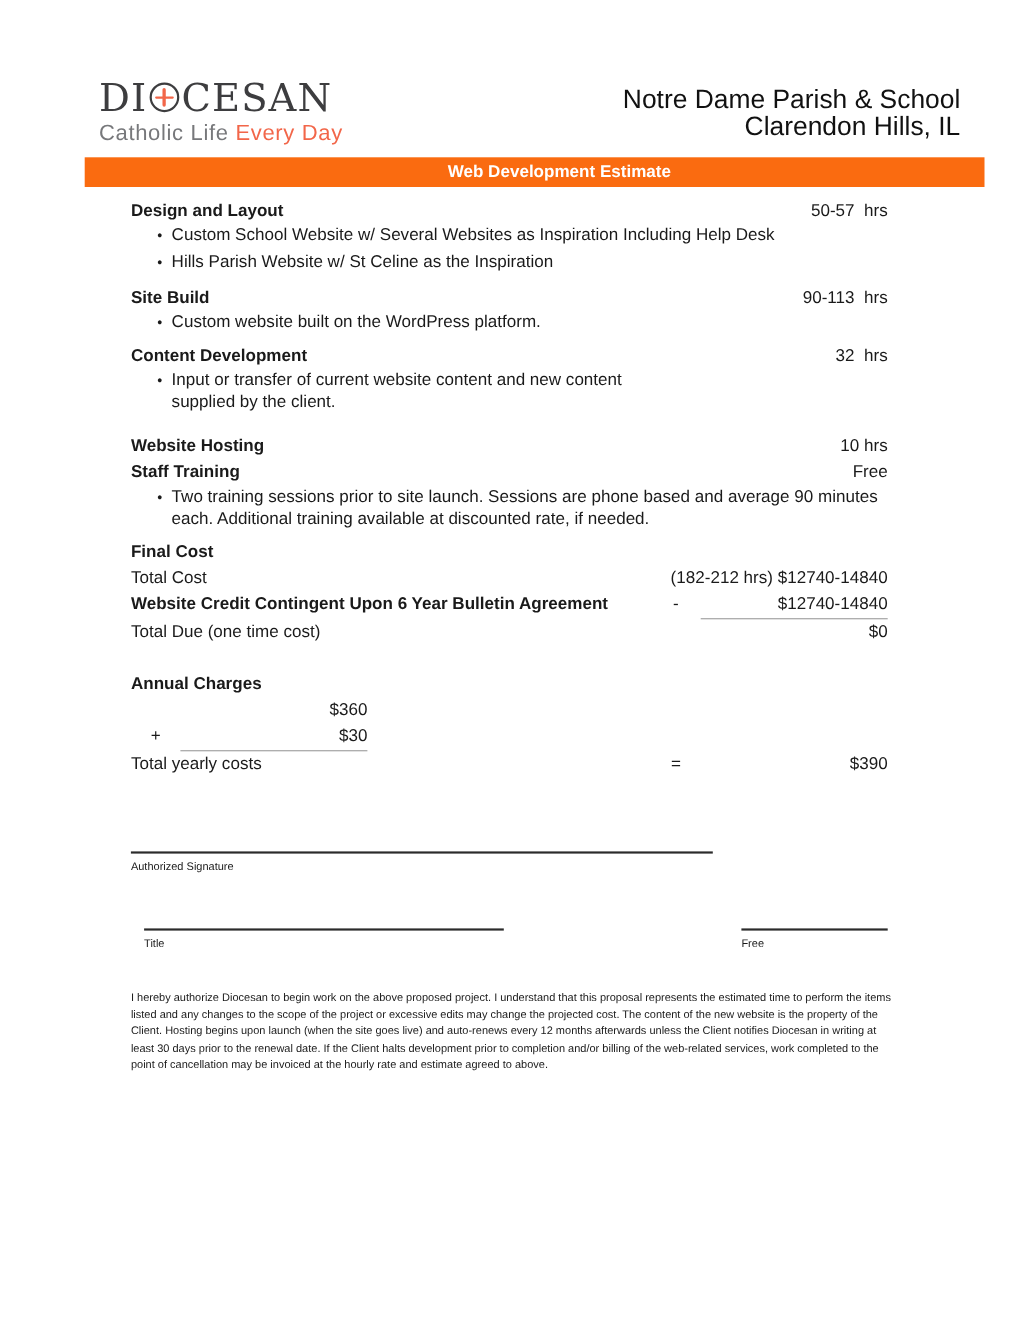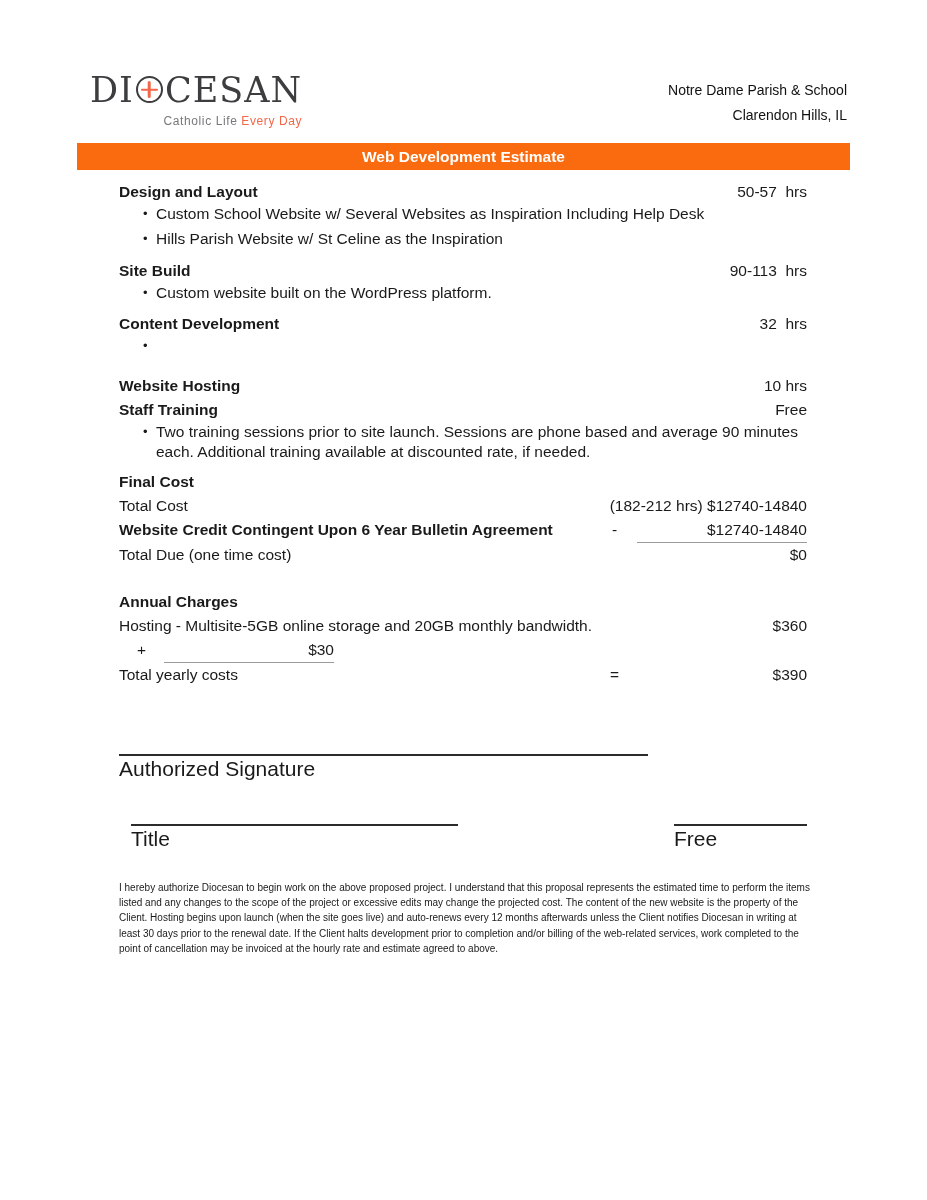--- a/index.html
+++ b/index.html
@@ -15,21 +15,21 @@
     font-family: "Liberation Sans", sans-serif;
     color: #1a1a1a;
     overflow: hidden;
   }
 
   
   .header {
     display: flex;
     justify-content: space-between;
     align-items: flex-start;
-    padding: 72px 80px 0 90px;
+    padding: 72px 54px 0 90px;
   }
   .logo-word {
     font-family: "DejaVu Serif", "Liberation Serif", serif;
     font-size: 35px;
     letter-spacing: 1px;
     color: #3d3d3f;
     line-height: 36px;
     white-space: nowrap;
   }
   .o-cross {
@@ -59,47 +59,48 @@
     top: 50%;
     left: 3px;
     right: 3px;
     height: 2.6px;
     transform: translateY(-50%);
     background: #f26649;
     border-radius: 2px;
   }
   .tagline {
     margin-top: 5px;
-    font-size: 12px;
+    font-size: 20px;
     letter-spacing: 0.6px;
     text-align: right;
     line-height: 16px;
   }
   .tagline .tg-gray { color: #77787b; }
   .tagline .tg-accent { color: #f26649; }
 
   .client {
     text-align: right;
-    font-size: 14px;
+    font-size: 24px;
     line-height: 25px;
     color: #111;
     margin-top: 6px;
   }
 
   
   .banner {
     margin: 14px 0 0 77px;
     width: 773px;
     height: 27px;
     line-height: 27px;
     background: #fa6b10;
     color: #ffffff;
     font-size: 15.5px;
     font-weight: 700;
     text-align: center;
+    padding-left: 45px;
   }
 
   
   .content {
     margin: 0 120px 0 119px; 
     font-size: 15.5px;
   }
   .row {
     display: flex;
     justify-content: space-between;
@@ -147,21 +148,21 @@
   .crow .clabel.bold { font-weight: 700; }
 
   
   .sig-block { margin-top: 67px; }
   .sig-line {
     border-top: 2px solid #2b2b2b;
     height: 0;
   }
   .sig-line.long  { width: 529px; }
   .sig-label {
-    font-size: 21px;
+    font-size: 10px;
     line-height: 20px;
     margin-top: 3px;
   }
   .title-date-row {
     display: flex;
     justify-content: space-between;
     margin-top: 45px;
   }
   .td-col-title { width: 327px; margin-left: 12px; }
   .td-col-date  { width: 133px; }
@@ -221,20 +222,21 @@
       </li>
     </ul>
 
     <div class="row sec-head mt9">
       <span class="t">Content Development</span>
       <span class="v">32  hrs</span>
     </div>
     <ul class="bullets">
       <li>
         <span class="bullet">•</span>
+        <span class="btext narrow">Input or transfer of current website content and new content supplied by the client.</span>
       </li>
     </ul>
 
     <div class="row sec-head mt18">
       <span class="t">Website Hosting</span>
       <span class="v">10 hrs</span>
     </div>
     <div class="row sec-head">
       <span class="t">Staff Training</span>
       <span class="v">Free</span>
@@ -262,21 +264,20 @@
     <div class="crow">
       <span class="clabel">Total Due (one time cost)</span>
       <span class="cop"></span>
       <span class="cval">$0</span>
     </div>
 
     <div class="row sec-head mt23">
       <span class="t">Annual Charges</span>
     </div>
     <div class="crow">
-      <span class="clabel">Hosting - Multisite-5GB online storage and 20GB monthly bandwidth.</span>
       <span class="cop"></span>
       <span class="cval">$360</span>
     </div>
     <div class="crow">
       <span class="cop">+</span>
       <span class="cval rule">$30</span>
     </div>
     <div class="crow">
       <span class="clabel">Total yearly costs</span>
       <span class="cop">=</span>

